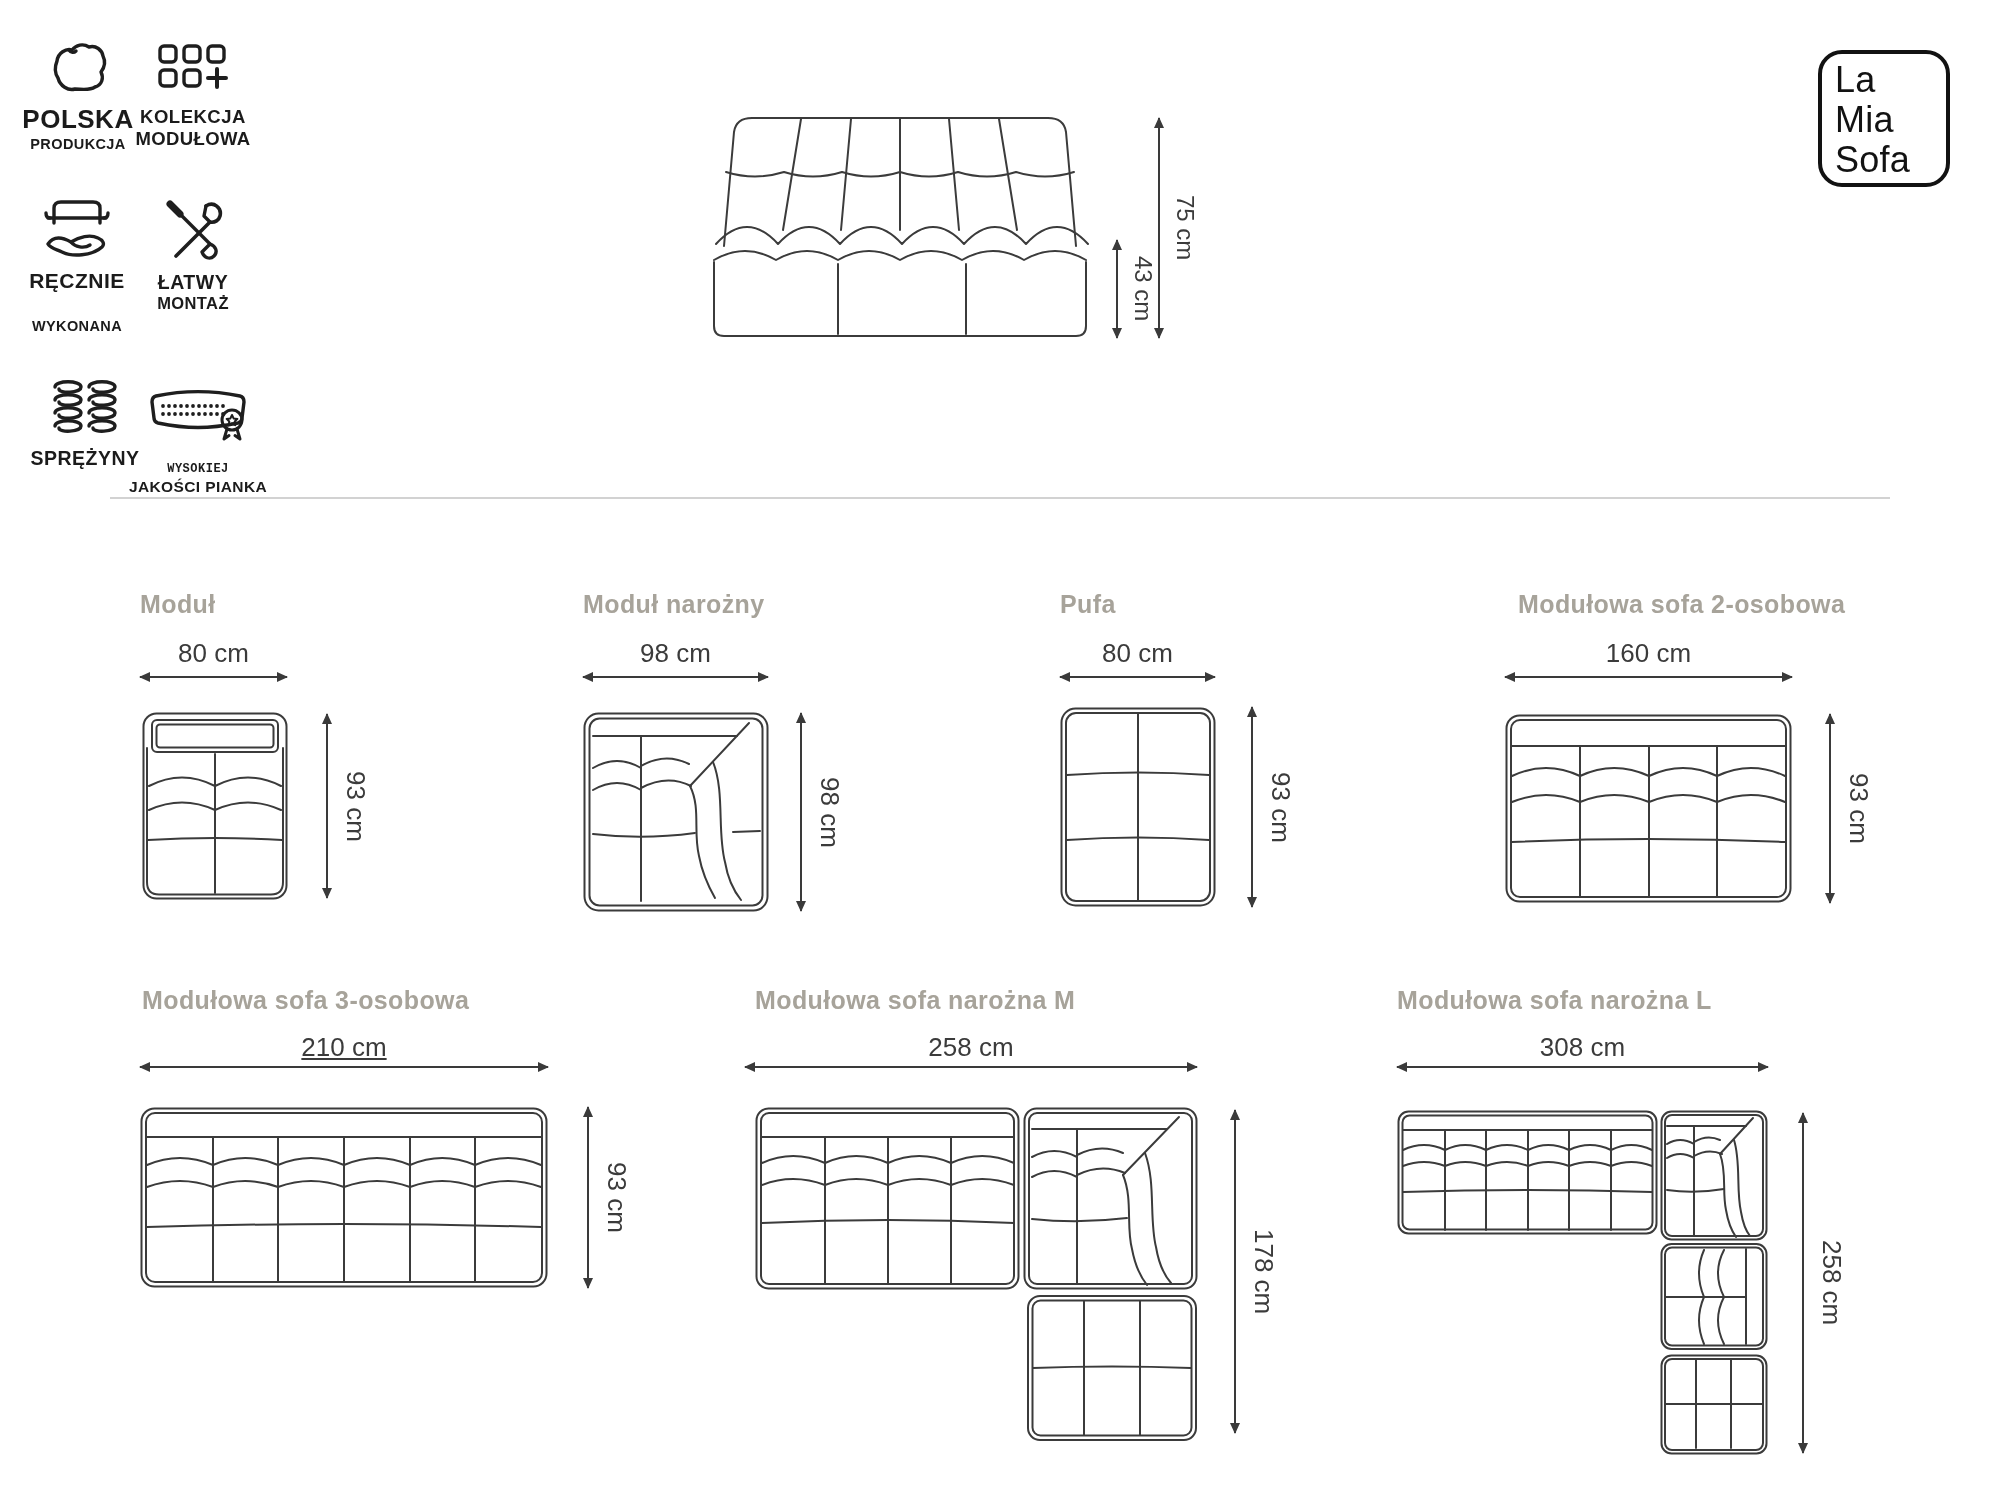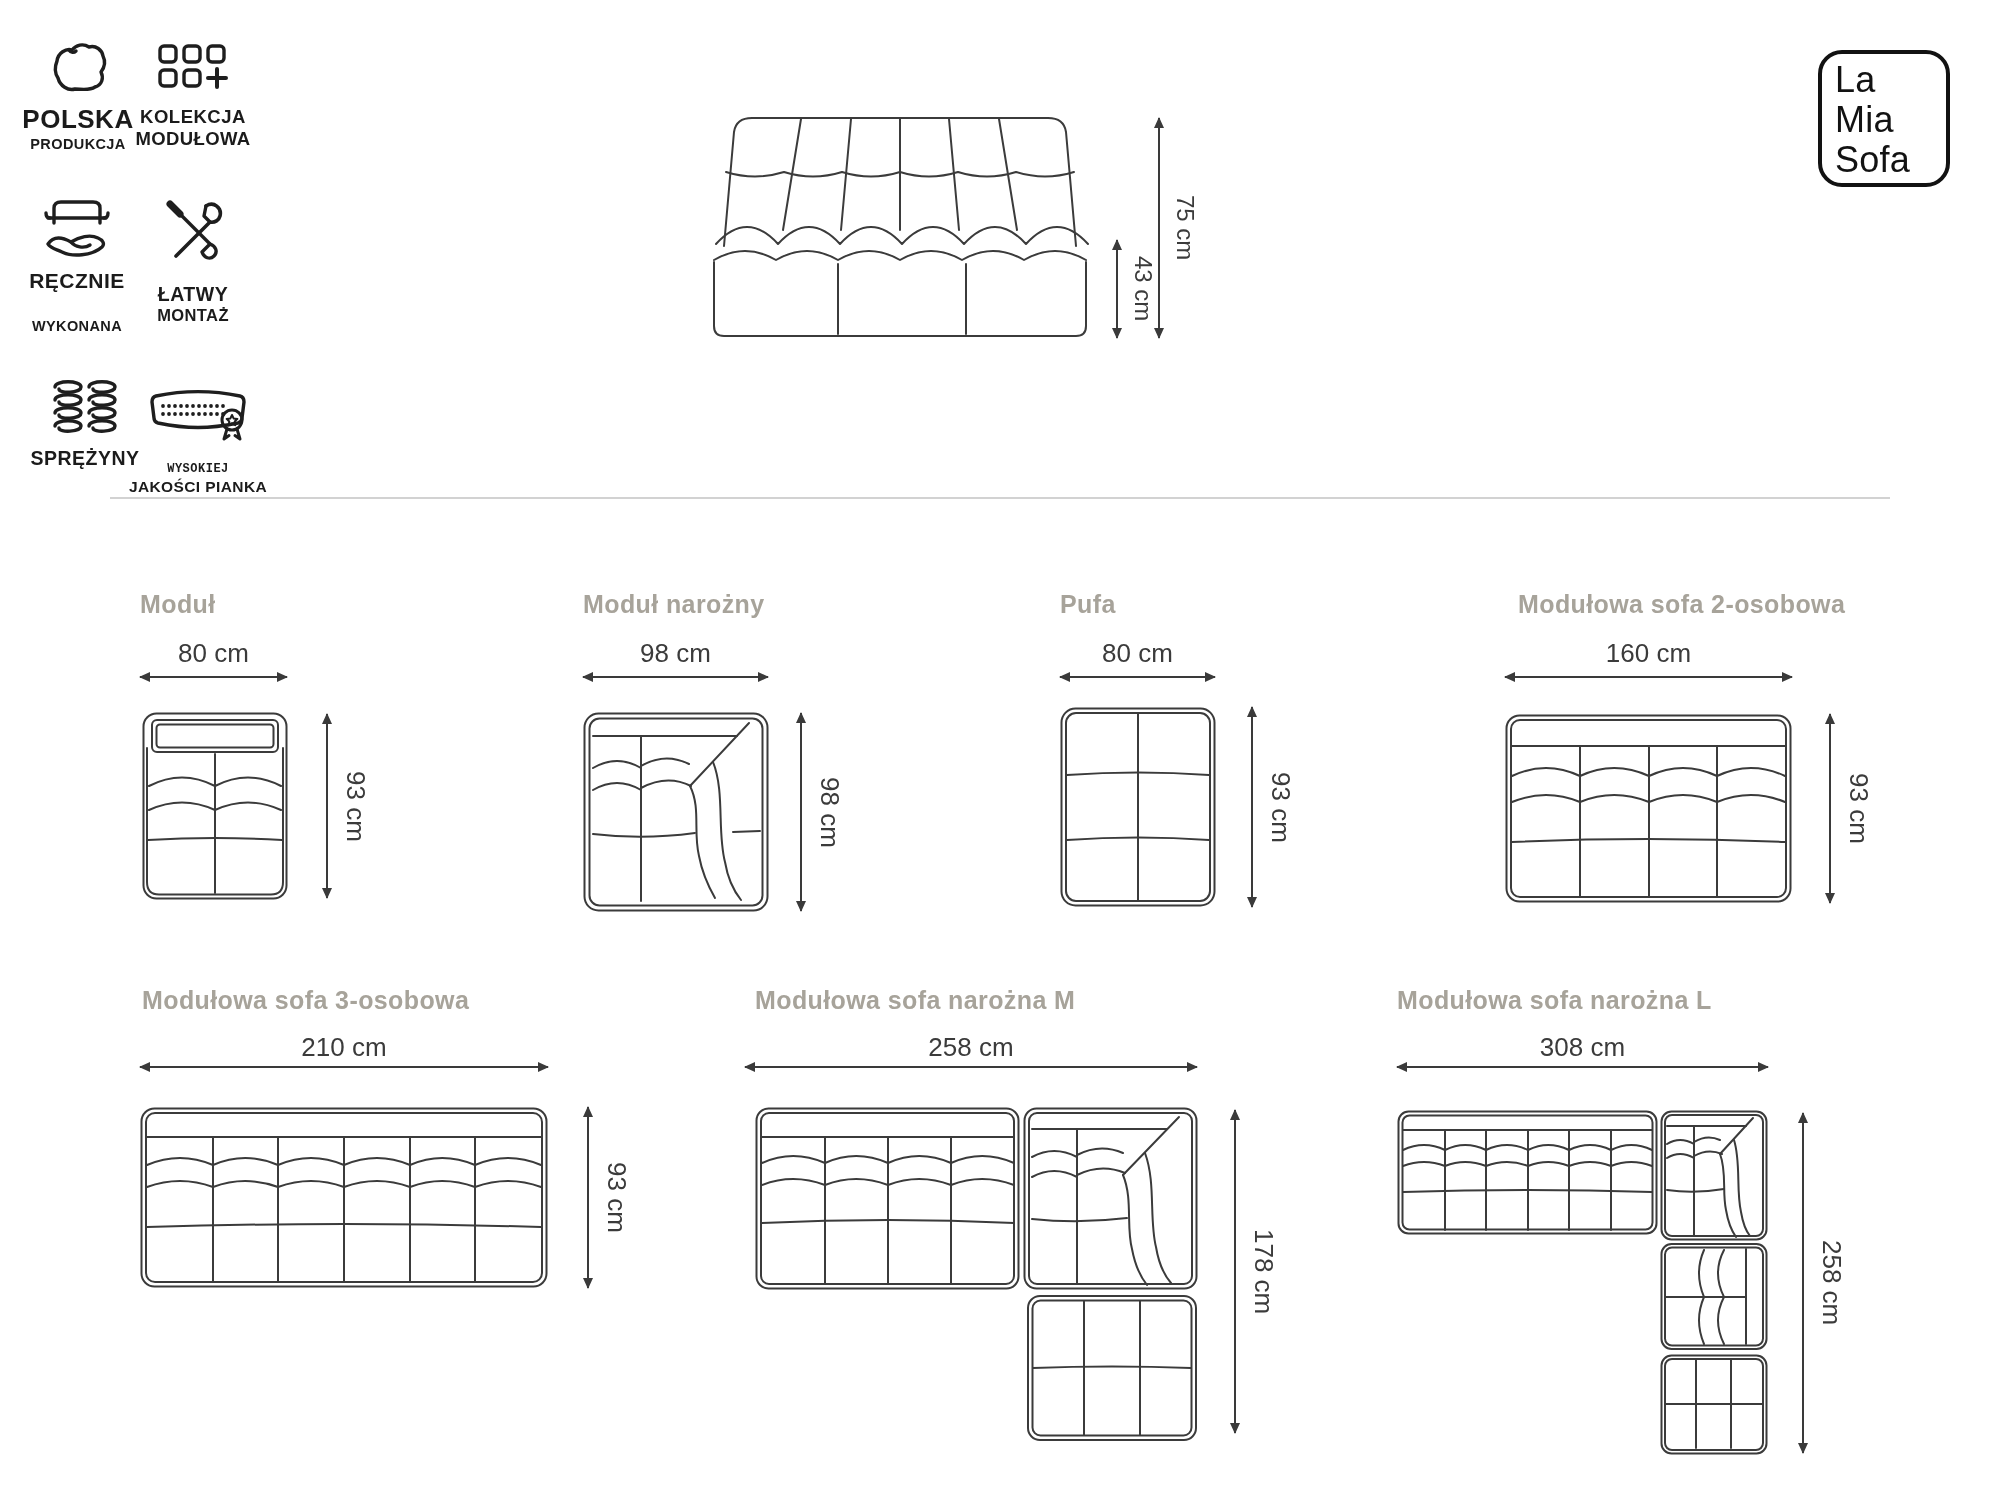--- a/index.html
+++ b/index.html
@@ -85,21 +85,21 @@
   </div>
 
   <div class="feat" style="left:122px;top:200px;width:142px;">
     <svg class="icon" width="62" height="62" viewBox="0 0 62 62">
       <path d="M44,6 C52,1 60,8 58,16 C57,20 53,23 48,22 L14,56" style="stroke-width:3.6;"></path>
       <path d="M44,6 L42,16 L48,22"></path>
       <path d="M8,4 L18,14" style="stroke-width:7;"></path>
       <path d="M16,12 L48,44"></path>
       <path d="M48,44 C54,46 56,52 52,56 C48,60 42,58 40,52 Z"></path>
     </svg>
-    <div class="l1" style="font-size:19.5px;margin-top:21px;">ŁATWY</div>
+    <div class="l1" style="font-size:19.5px;margin-top:9px;">ŁATWY</div>
     <div class="l2" style="font-size:16.5px;">MONTAŻ</div>
   </div>
 
   <div class="feat" style="left:12px;top:376px;width:146px;">
     <svg class="icon" width="68" height="62" viewBox="0 0 68 62">
       <path d="M4,11 c0,-7 26,-7 26,0 c0,6 -22,7 -22,2"></path>
       <path d="M4,24 c0,-7 26,-7 26,0 c0,6 -22,7 -22,2"></path>
       <path d="M4,37 c0,-7 26,-7 26,0 c0,6 -22,7 -22,2"></path>
       <path d="M4,50 c0,-7 26,-7 26,0 c0,6 -22,7 -22,2"></path>
       <path d="M38,11 c0,-7 26,-7 26,0 c0,6 -22,7 -22,2"></path>
@@ -224,21 +224,21 @@
     <path d="M7,32 L280,32"></path>
     <path d="M75,32 V183 M144,32 V183 M212,32 V183"></path>
     <path d="M7,62 Q41,46 75,62 M75,62 Q109,46 144,62 M144,62 Q178,46 212,62 M212,62 Q246,46 280,62"></path>
     <path d="M7,88 Q41,74 75,88 M75,88 Q109,74 144,88 M144,88 Q178,74 212,88 M212,88 Q246,74 280,88"></path>
     <path d="M7,128 Q143,122 280,128"></path>
   </svg>
   <div class="arrow-v" style="left:1829px;top:714px;height:189px;"></div>
   <div class="dimv" style="left:1841px;top:714px;height:189px;">93 cm</div>
 
   <div class="mod-title" style="left:142px;top:986px;">Modułowa sofa 3-osobowa</div>
-  <div class="dimh" style="left:140px;top:1032px;width:408px;">210 cm</div>
+  <div class="dimh" style="left:140px;top:1032px;width:408px;text-decoration:underline;">210 cm</div>
   <div class="arrow-h" style="left:140px;top:1066px;width:408px;"></div>
   <svg class="draw" style="left:140px;top:1107px;" width="408" height="181" viewBox="0 0 408 181">
     <rect x="1.5" y="1.5" width="405" height="178" rx="13"></rect>
     <rect x="6" y="6" width="396" height="169" rx="9"></rect>
     <path d="M7,30 L401,30"></path>
     <path d="M73,30 V175 M138,30 V175 M204,30 V175 M270,30 V175 M335,30 V175"></path>
     <path d="M7,58 Q40,44 73,58 M73,58 Q105,44 138,58 M138,58 Q171,44 204,58 M204,58 Q237,44 270,58 M270,58 Q302,44 335,58 M335,58 Q368,44 401,58"></path>
     <path d="M7,80 Q40,68 73,80 M73,80 Q105,68 138,80 M138,80 Q171,68 204,80 M204,80 Q237,68 270,80 M270,80 Q302,68 335,80 M335,80 Q368,68 401,80"></path>
     <path d="M7,120 Q204,114 401,120"></path>
   </svg>

